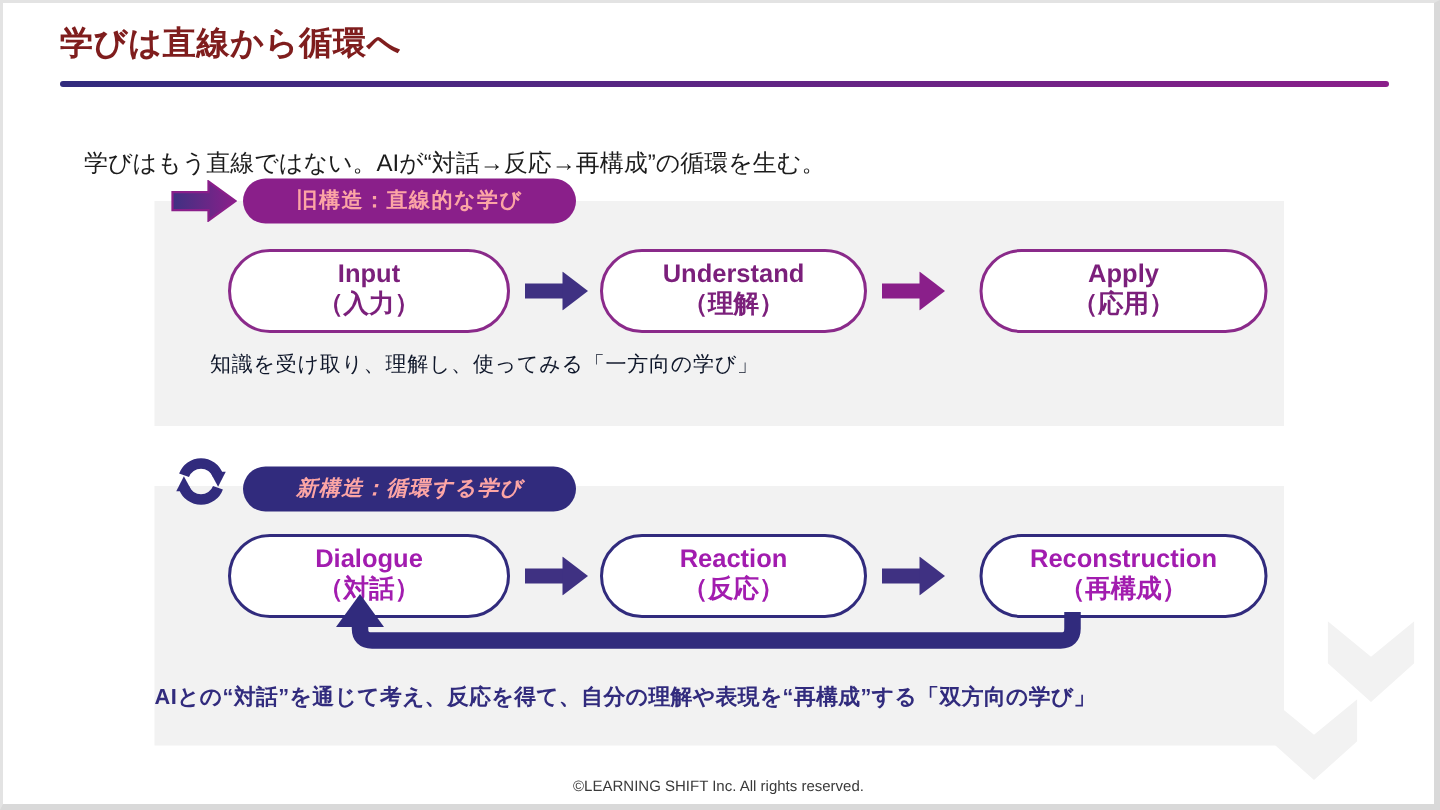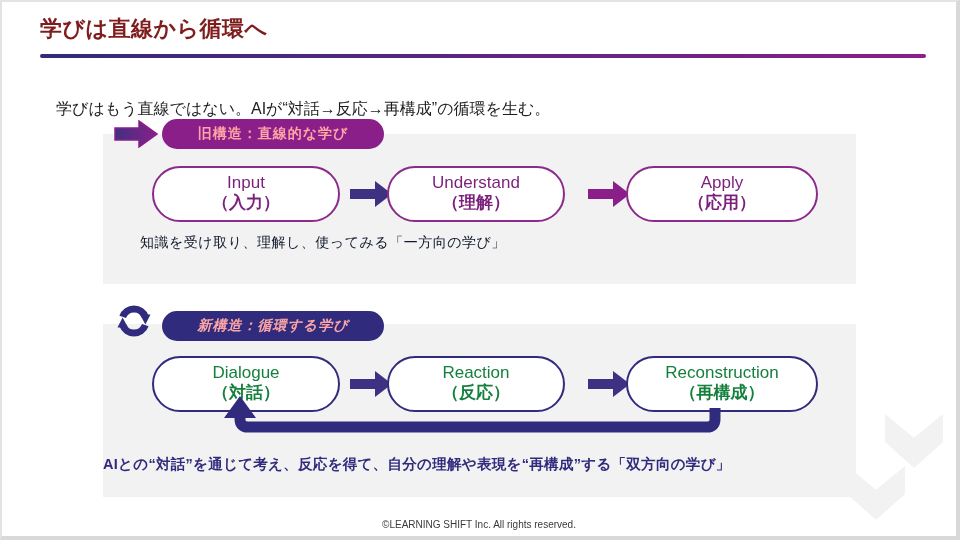--- a/index.html
+++ b/index.html
@@ -25,26 +25,26 @@
   #badge2 { left:160px; top:309px; background:#312b7d;font-style:italic; }
 
   .lead-icon { position:absolute; z-index:3; }
   #arrowIcon { left:112px; top:118px; }
   #cycleIcon { left:110px; top:299px; }
 
   .pill { position:absolute; top:32px; background:#ffffff; border-radius:30px; height:56px;
           display:flex; flex-direction:column; align-items:center; justify-content:center;
           box-sizing:border-box; z-index:2; }
   .p-purple { border:2px solid #8a2a8a; color:#7b1f7b; }
-  .p-indigo { border:2px solid #312b7d; color:#15803d; }
-  .pill .en { font-size:17px; font-weight:normal; line-height:1.1; }
+  .p-indigo { border:2px solid #312b7d; color:#a21caf; }
+  .pill .en { font-size:17px; font-weight:bold; line-height:1.1; }
   .pill .ja { font-size:17px; font-weight:bold; line-height:1.3; }
   .pos1 { left:49px;  width:188px; }
-  .pos2 { left:284px; width:178px; }
-  .pos3 { left:523px; width:192px; }
+  .pos2 { left:297px; width:178px; }
+  .pos3 { left:550px; width:192px; }
 
   .flow-arrow { position:absolute; top:47px; width:42px; height:26px; z-index:2; }
   .fa1 { left:247px; } .fa2 { left:485px; }
   .c-indigo { color:#3f3182; } .c-purple { color:#8a1f8a; }
 
   .caption1 { position:absolute; left:37px; top:100px; font-size:14px; color:#0f172a; letter-spacing:0.5px; }
   .caption2 { position:absolute; left:0; top:131px; width:100%; text-align:left;
               font-size:14.5px; font-weight:bold; color:#312b7d; letter-spacing:0.3px; }
 
   .loop-svg { position:absolute; left:0; top:0; z-index:4; }

